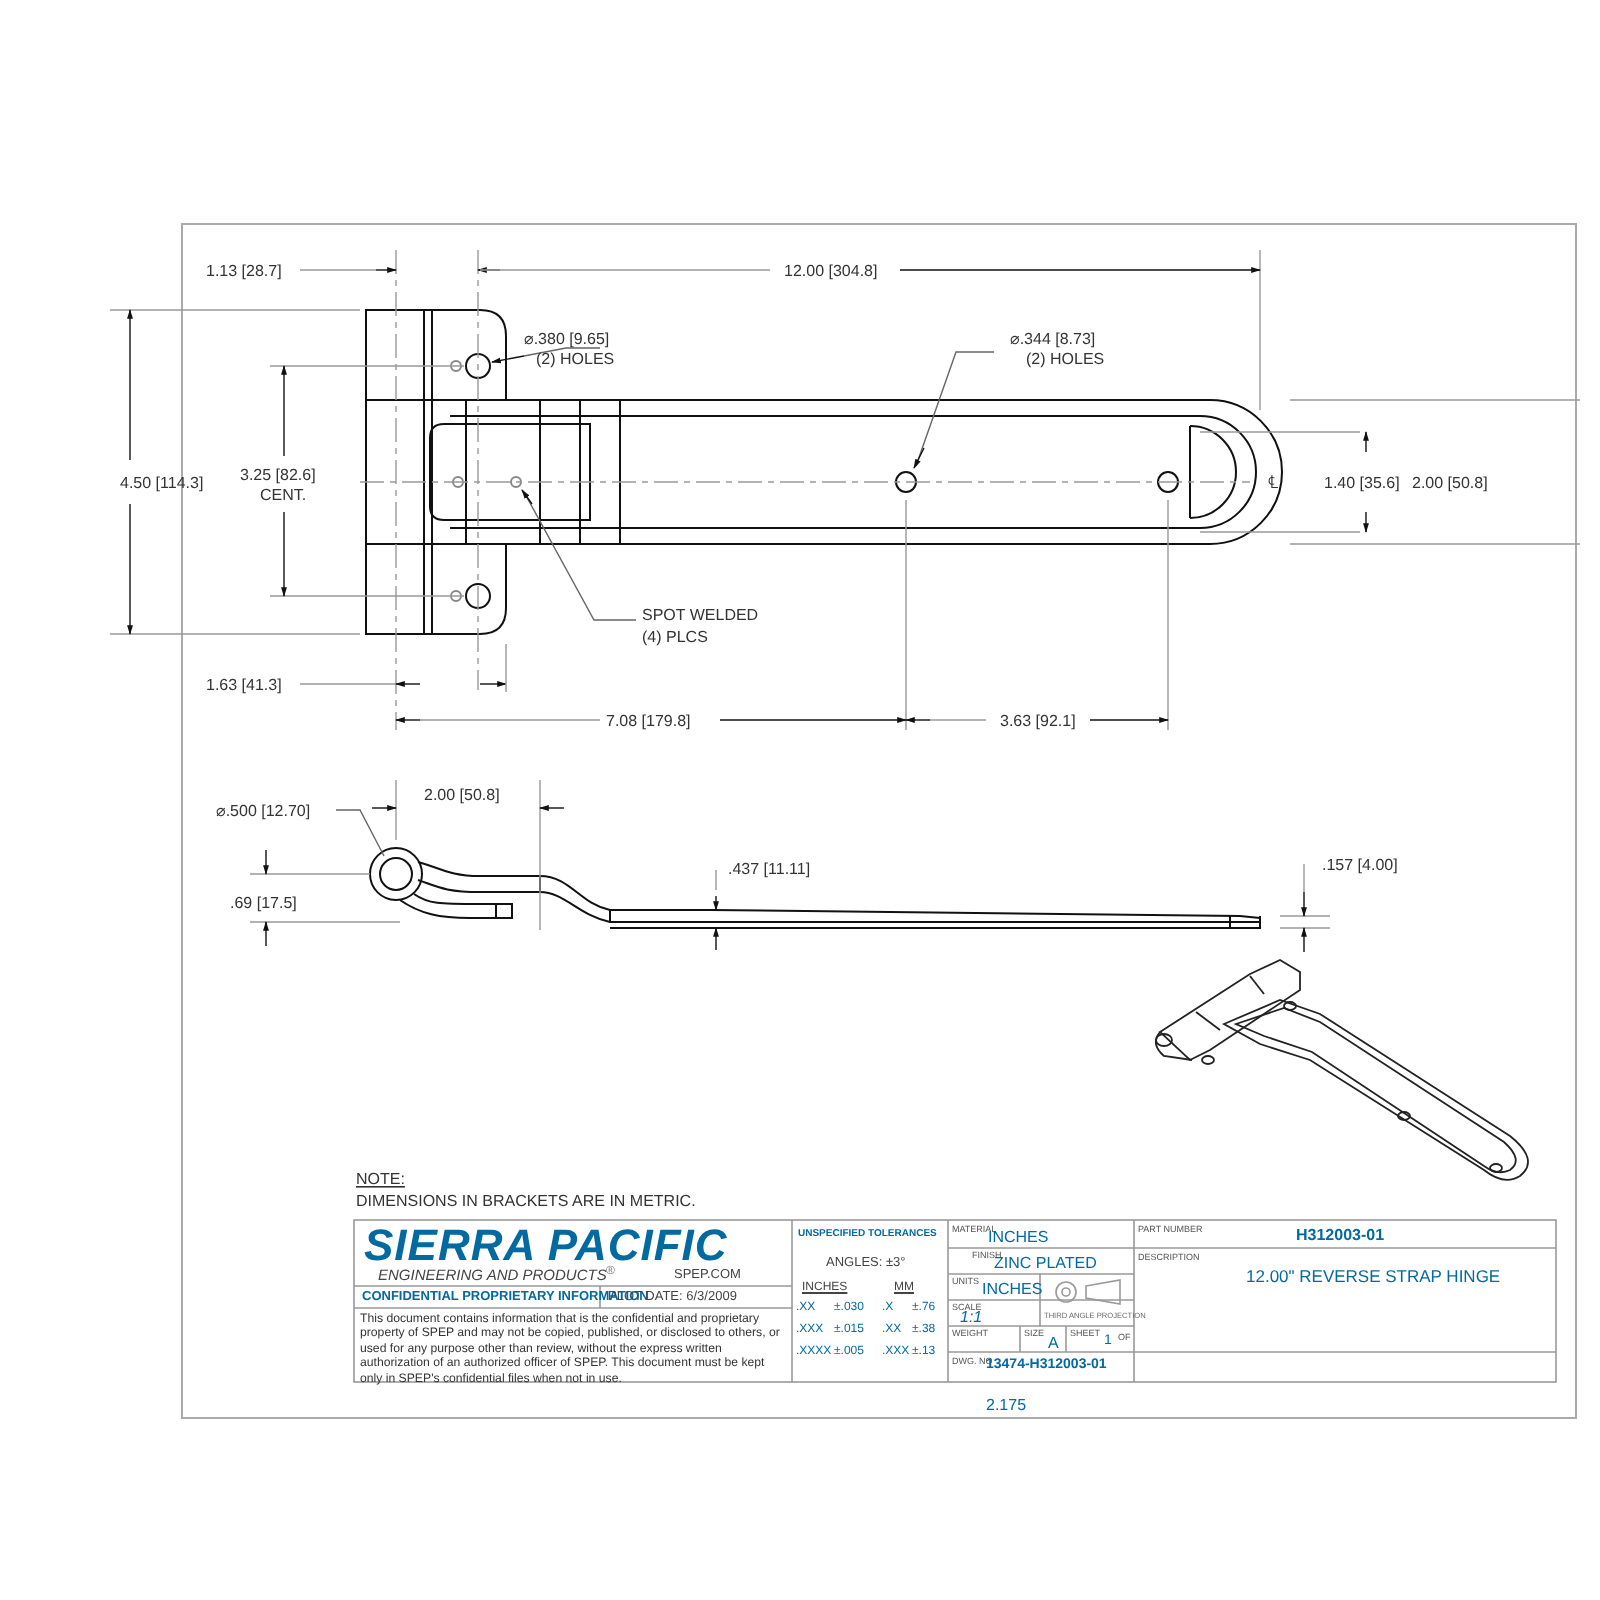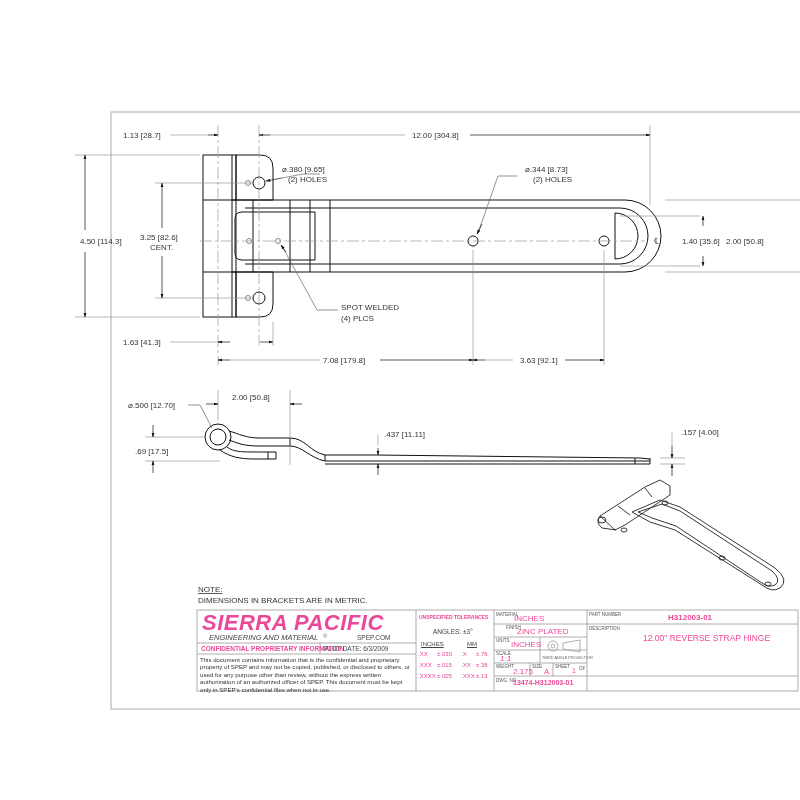--- a/index.html
+++ b/index.html
@@ -1,20 +1,20 @@
 <!DOCTYPE html>
 <html><head>
 <meta charset="utf-8">
 <style>
   html, body { margin:0; padding:0; background:#ffffff; }
   body { width:800px; height:800px; position:relative; overflow:hidden; font-family:"Liberation Sans", sans-serif; color:#222; }
-  #sheet { position:absolute; left:0; top:0; width:648px; height:800px;margin-left:20px; }
+  #sheet { position:absolute; left:0; top:0; width:648px; height:800px; }
   svg text { font-family:"Liberation Sans", sans-serif; fill:#333; }
   .dim { font-size:8px; }
-  .tb { position:absolute; font-family:"Liberation Sans", sans-serif; color:#ec4899; white-space:nowrap; }
+  .tb { position:absolute; font-family:"Liberation Sans", sans-serif; color:#0369a1; white-space:nowrap; }
   .tiny { font-size:4.5px; color:#555; }
 </style>
 </head>
 <body>
 
 <div id="sheet">
 <svg width="800" height="800" viewBox="0 0 800 800" xmlns="http://www.w3.org/2000/svg">
   <defs>
     <marker id="arr" viewBox="0 0 10 10" refX="9" refY="5" markerWidth="7" markerHeight="7" orient="auto-start-reverse">
       <path d="M0,2 L10,5 L0,8 z" fill="#111"></path>
@@ -204,21 +204,21 @@
     <line x1="567" y1="676" x2="778" y2="676"></line>
     <circle cx="533" cy="646" r="5"></circle>
     <circle cx="533" cy="646" r="2"></circle>
     <path d="M543,643 L560,640 L560,652 L543,649 Z"></path>
   </g>
 </svg>
 
 
 <div>
   <div class="tb" style="left:182px; top:610px; font-size:22px; font-weight:bold; font-style:italic; letter-spacing:0.5px;">SIERRA PACIFIC</div>
-  <div class="tb" style="left:189px; top:633px; font-size:7.5px; font-style:italic; color:#444;">ENGINEERING AND MATERIAL</div>
+  <div class="tb" style="left:189px; top:633px; font-size:7.5px; font-style:italic; color:#444;">ENGINEERING AND PRODUCTS</div>
   <div class="tb" style="left:303px; top:633px; font-size:6px; color:#777;">®</div>
   <div class="tb" style="left:337px; top:634px; font-size:6.5px; color:#444;">SPEP.COM</div>
   <div class="tb" style="left:181px; top:645px; font-size:6.5px; font-weight:bold;">CONFIDENTIAL PROPRIETARY INFORMATION</div>
   <div class="tb" style="left:304px; top:645px; font-size:6.5px; color:#444;"><span>PLOT DATE:</span> <span>6/3/2009</span></div>
   <div class="tb" style="left:180px; top:656px; width:214px; font-size:6.1px; line-height:7.4px; white-space:normal; color:#333;">This document contains information that is the confidential and proprietary property of SPEP and may not be copied, published, or disclosed to others, or used for any purpose  other than review, without the express written authorization of an authorized officer of SPEP. This document must be kept only in SPEP's confidential files when not in use.</div>
 
   <div class="tb" style="left:399px; top:614px; font-size:5px; font-weight:bold;">UNSPECIFIED TOLERANCES</div>
   <div class="tb" style="left:413px; top:628px; font-size:6.5px; color:#444;">ANGLES: ±3°</div>
   <div class="tb" style="left:401px; top:641px; font-size:6px; text-decoration:underline; color:#444;">INCHES</div>
   <div class="tb" style="left:447px; top:641px; font-size:6px; text-decoration:underline; color:#444;">MM</div>
@@ -244,21 +244,21 @@
   <div class="tb tiny" style="left:476px; top:612px;">MATERIAL</div>
   <div class="tb" style="left:494px; top:614px; font-size:8px;">INCHES</div>
   <div class="tb tiny" style="left:486px; top:625px;">FINISH</div>
   <div class="tb" style="left:497px; top:627px; font-size:8px;">ZINC PLATED</div>
   <div class="tb tiny" style="left:476px; top:638px;">UNITS</div>
   <div class="tb" style="left:491px; top:640px; font-size:8px;">INCHES</div>
   <div class="tb tiny" style="left:476px; top:651px;">SCALE</div>
   <div class="tb" style="left:480px; top:654px; font-size:8px;font-style:italic;">1:1</div>
   <div class="tb" style="left:522px; top:656px; font-size:3.8px; color:#666;">THIRD ANGLE PROJECTION</div>
   <div class="tb tiny" style="left:476px; top:664px;">WEIGHT</div>
-  <div class="tb" style="left:493px; top:667px; font-size:8px;">2.175</div>
+  <div class="tb" style="left:493px; top:698px; font-size:8px;">2.175</div>
   <div class="tb tiny" style="left:512px; top:664px;">SIZE</div>
   <div class="tb" style="left:524px; top:667px; font-size:8px;">A</div>
   <div class="tb tiny" style="left:535px; top:664px;">SHEET</div>
   <div class="tb" style="left:552px; top:667px; font-size:7px;">1</div>
   <div class="tb tiny" style="left:559px; top:666px;">OF</div>
 
   <div class="tb tiny" style="left:476px; top:678px;">DWG. NO</div>
   <div class="tb" style="left:493px; top:679px; font-size:7px; font-weight:bold;">13474-H312003-01</div>
 
   <div class="tb tiny" style="left:569px; top:612px;">PART NUMBER</div>

